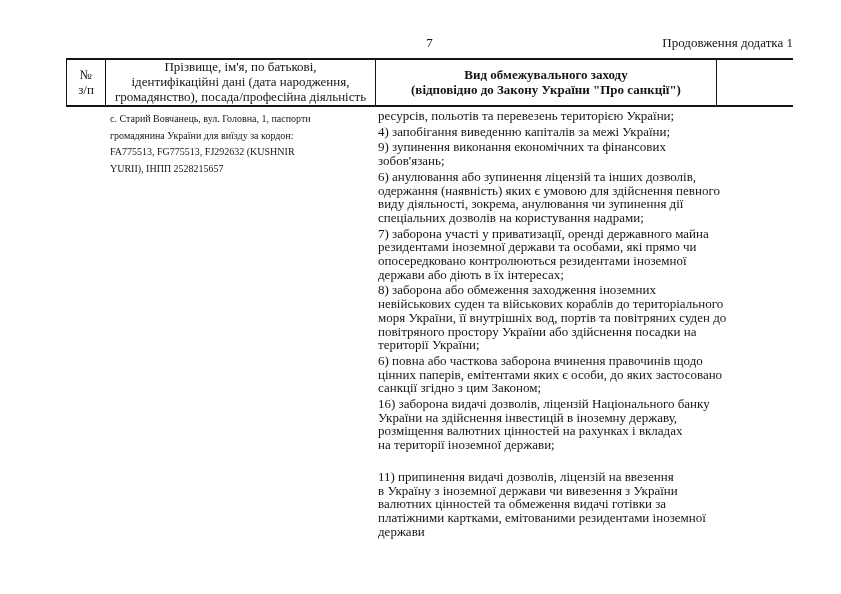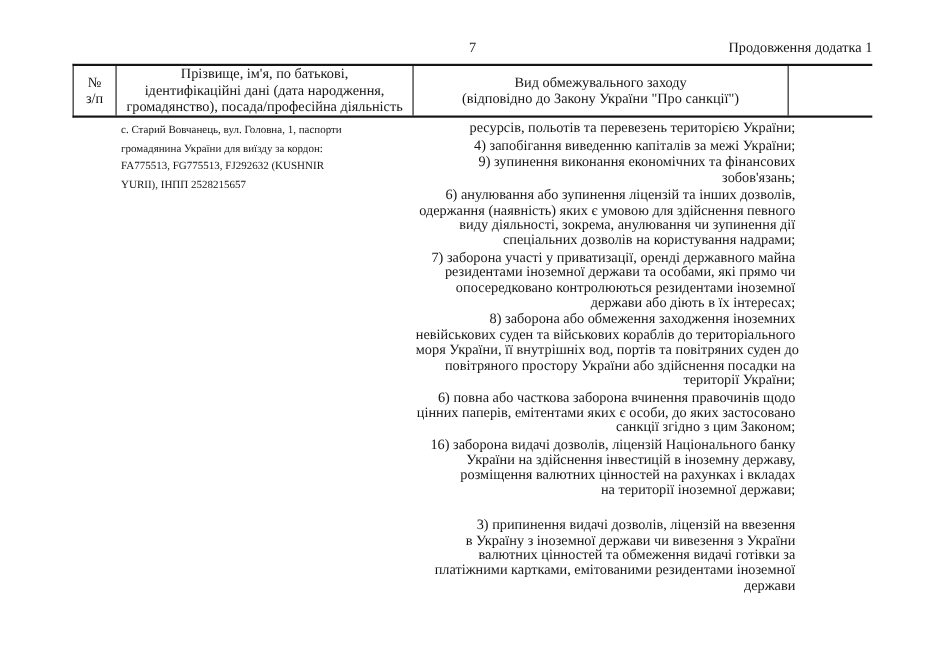--- a/index.html
+++ b/index.html
@@ -61,40 +61,39 @@
     align-items: center;
     justify-content: center;
     text-align: center;
     white-space: pre-line;
     font-size: 13px;
     line-height: 14.8px;
     padding: 0 2px;
   }
   .th.c1 { width: 39px; }
   .th.c2 { width: 270px; }
-  .th.c3 { width: 341px; }
+  .th.c3 { width: 341px; font-weight: bold; }
   .th.c4 { flex: 1; }
 
   
   .identity {
     position: absolute;
     left: 110px;
     top: 111px;
     width: 268px;
     font-size: 10px;
     line-height: 16.5px;
     white-space: pre;
   }
   .measures {
     position: absolute;
     left: 378px;
     top: 109px;
     width: 345px;
     font-size: 13px;
-    text-align: right;
   }
   .measures p {
     margin: 0 0 2px 0;
     line-height: 13.7px;
     white-space: pre;
   }
   .measures p:last-child {
     margin-top: 18px;
   }
   .term-cell {
@@ -148,21 +147,21 @@
 моря України, її внутрішніх вод, портів та повітряних суден до
 повітряного простору України або здійснення посадки на
 території України;</p>
       <p>6) повна або часткова заборона вчинення правочинів щодо
 цінних паперів, емітентами яких є особи, до яких застосовано
 санкції згідно з цим Законом;</p>
       <p>16) заборона видачі дозволів, ліцензій Національного банку
 України на здійснення інвестицій в іноземну державу,
 розміщення валютних цінностей на рахунках і вкладах
 на території іноземної держави;</p>
-      <p>3) припинення видачі дозволів, ліцензій на ввезення
+      <p>11) припинення видачі дозволів, ліцензій на ввезення
 в Україну з іноземної держави чи вивезення з України
 валютних цінностей та обмеження видачі готівки за
 платіжними картками, емітованими резидентами іноземної
 держави</p>
     </div>
 
   <div class="term-cell"></div>
 
 </div>
 

